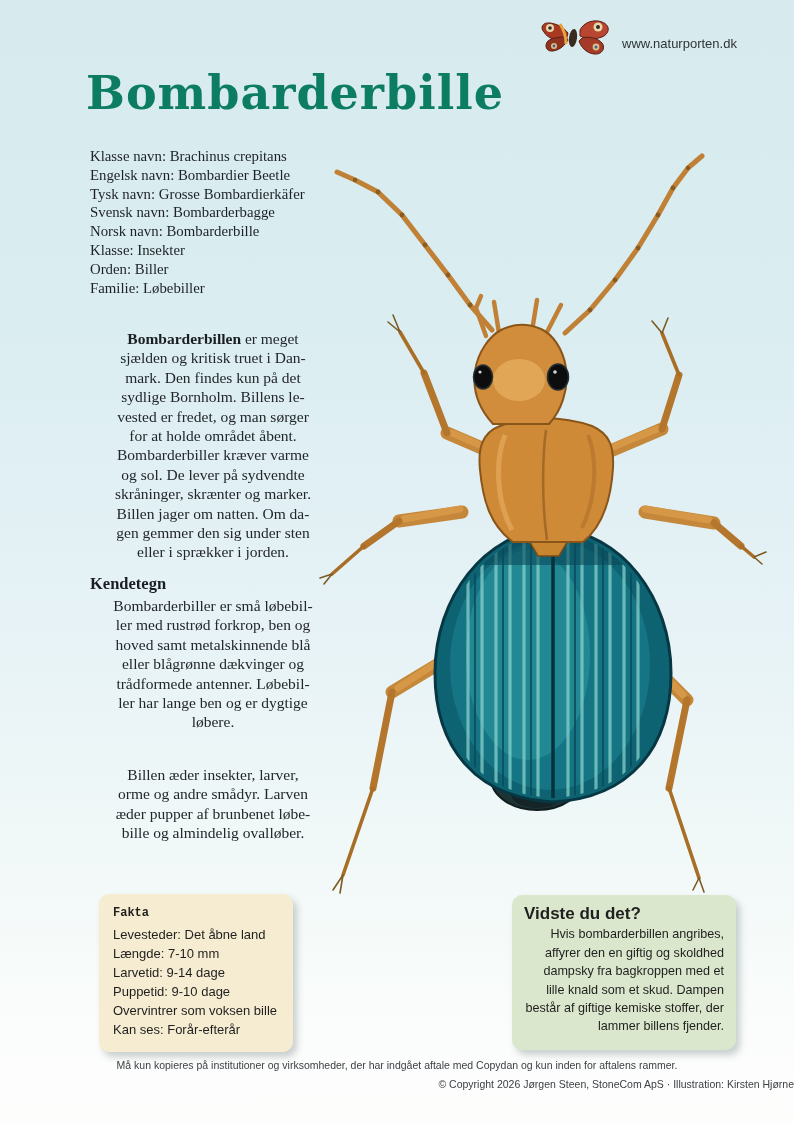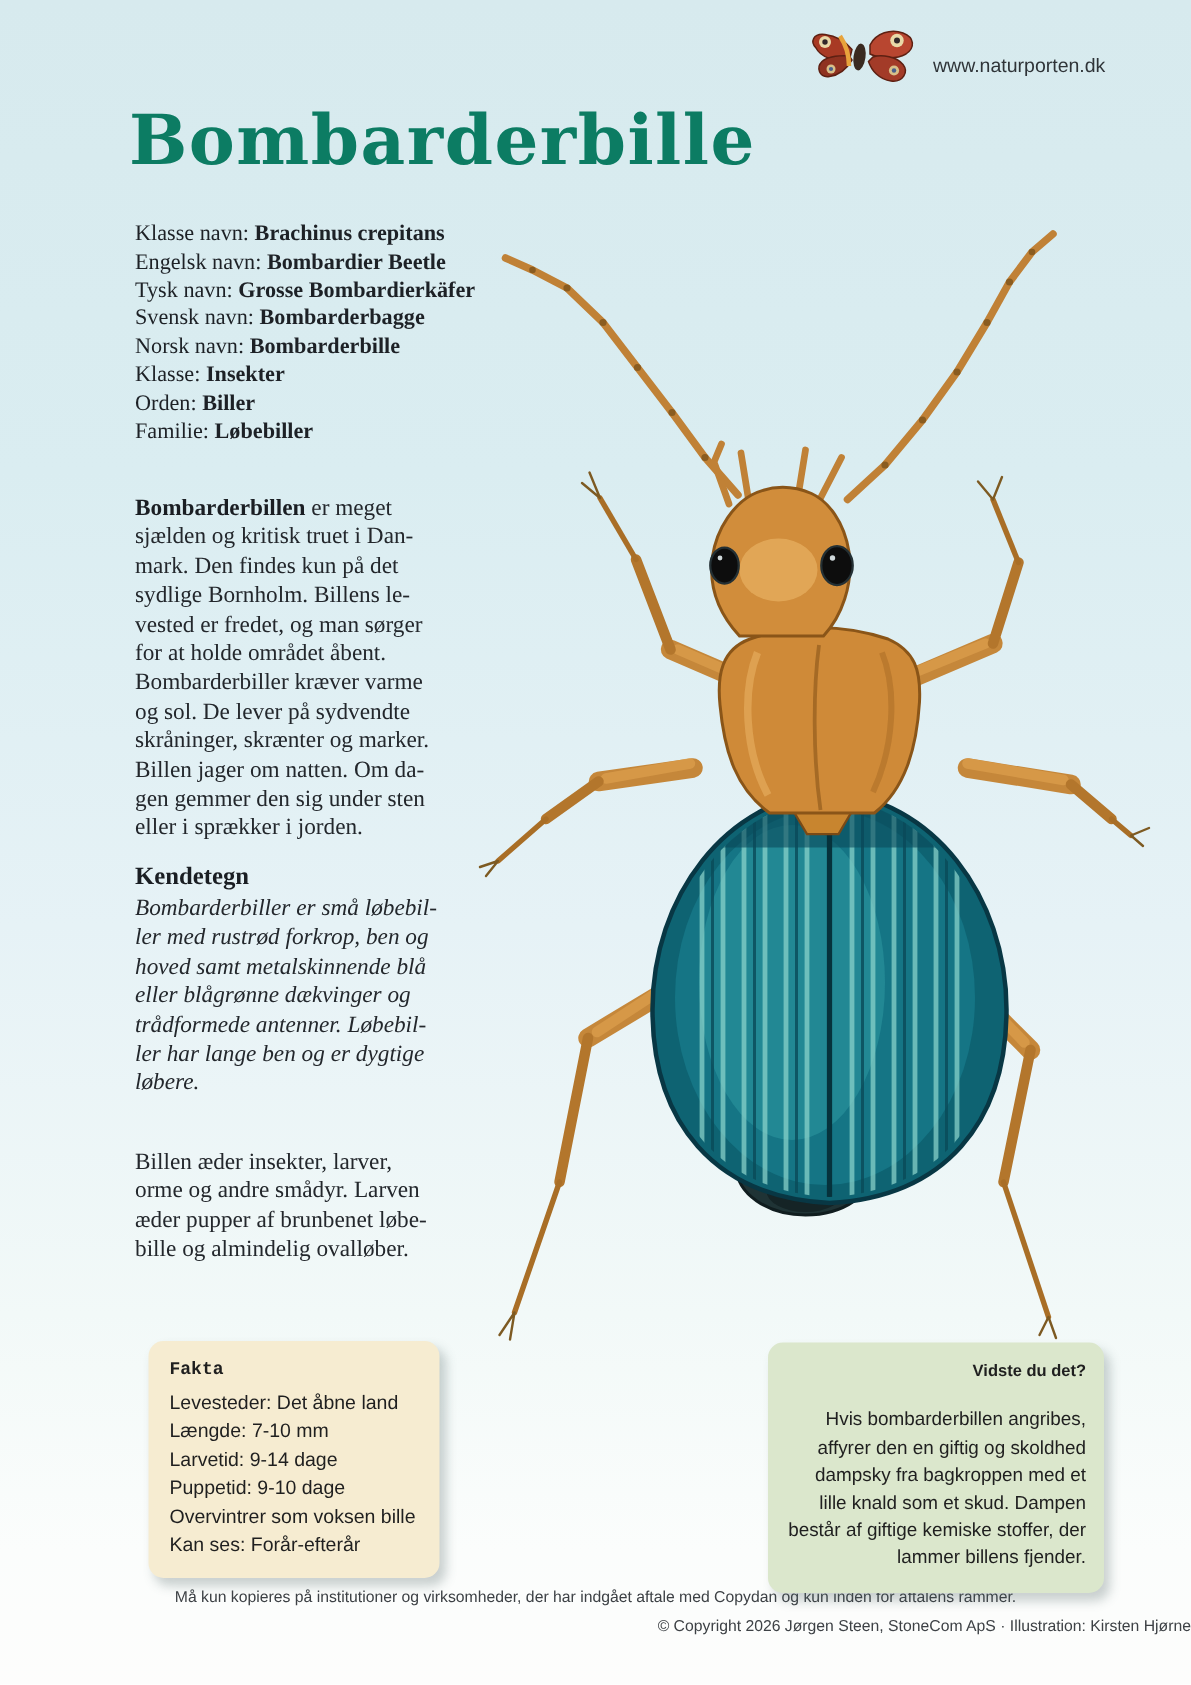--- a/index.html
+++ b/index.html
@@ -20,28 +20,28 @@
   .page-title{
     position:absolute; left:86px; top:66px;
     font-family:"DejaVu Serif", serif;
     font-weight:bold; font-size:46px; letter-spacing:1px;
     color:#0c7c63;
   }
   .names{
     position:absolute; left:90px; top:147px; width:330px;
     font-size:14.8px; line-height:18.8px; color:#1d2126;
   }
-  .names .val{ font-weight:bold;margin-top:16px; }
+  .names .val{ font-weight:normal;margin-top:16px; }
   .col{ position:absolute; left:90px; width:246px; }
-  .para{ white-space:pre-line; font-size:15.5px; line-height:19.4px; margin:0; color:#23272c;}
+  .para{ white-space:pre-line; font-size:15.5px; line-height:19.4px; margin:0; color:#23272c;text-align:center;}
   .para b{ color:#1a1e23; }
   .sec-h{ font-weight:bold; font-size:16.5px; margin:0; color:#1a1e23; }
   .intro{ top:329px; }
   .kend-h{ top:574px; }
-  .kend-p{ top:596px;font-style:italic; }
+  .kend-p{ top:596px; }
   .fode-h{ top:743px; }
   .fode-p{ top:765px; }
   .fakta-box{
     position:absolute; left:99px; top:894px; width:166px;
     background:#f6ecd1; border-radius:10px;
     padding:10px 14px 13px 14px;
     box-shadow:4px 5px 7px rgba(70,90,90,0.28);
     font-family:"Liberation Sans", sans-serif;
     font-size:13px; line-height:19px; color:#1f1f1f;
     z-index:2;
@@ -49,21 +49,21 @@
   .fakta-box .box-h{ font-weight:bold; font-size:12px; margin-bottom:2px;font-family:Liberation Mono, monospace; }
   .vidste-box{
     position:absolute; left:512px; top:895px; width:200px;
     background:#dbe7cc; border-radius:10px;
     padding:10px 12px 14px 12px;
     box-shadow:4px 5px 7px rgba(70,90,90,0.28);
     font-family:"Liberation Sans", sans-serif;
     font-size:12.6px; line-height:18.4px; color:#1f1f1f;
     z-index:2;
   }
-  .vidste-box .box-h{ font-weight:bold; font-size:11px; margin-bottom:14px;text-align:right; }
+  .vidste-box .box-h{ font-weight:bold; font-size:17px; margin-bottom:2px; }
   .box-text{ white-space:pre-line;text-align:right; }
   .footer{
     position:absolute; left:0; width:794px; text-align:center;
     font-family:"Liberation Sans", sans-serif; color:#3d4145;
   }
   .footer-1{ top:1059px; font-size:10.5px; }
   .footer-2{ top:1078px; font-size:10.5px;text-align:right; }
   .beetle{ position:absolute; left:300px; top:130px; z-index:3; pointer-events:none; }
   
   .femur{stroke:#c5873a;stroke-width:13;stroke-linecap:round;fill:none}

